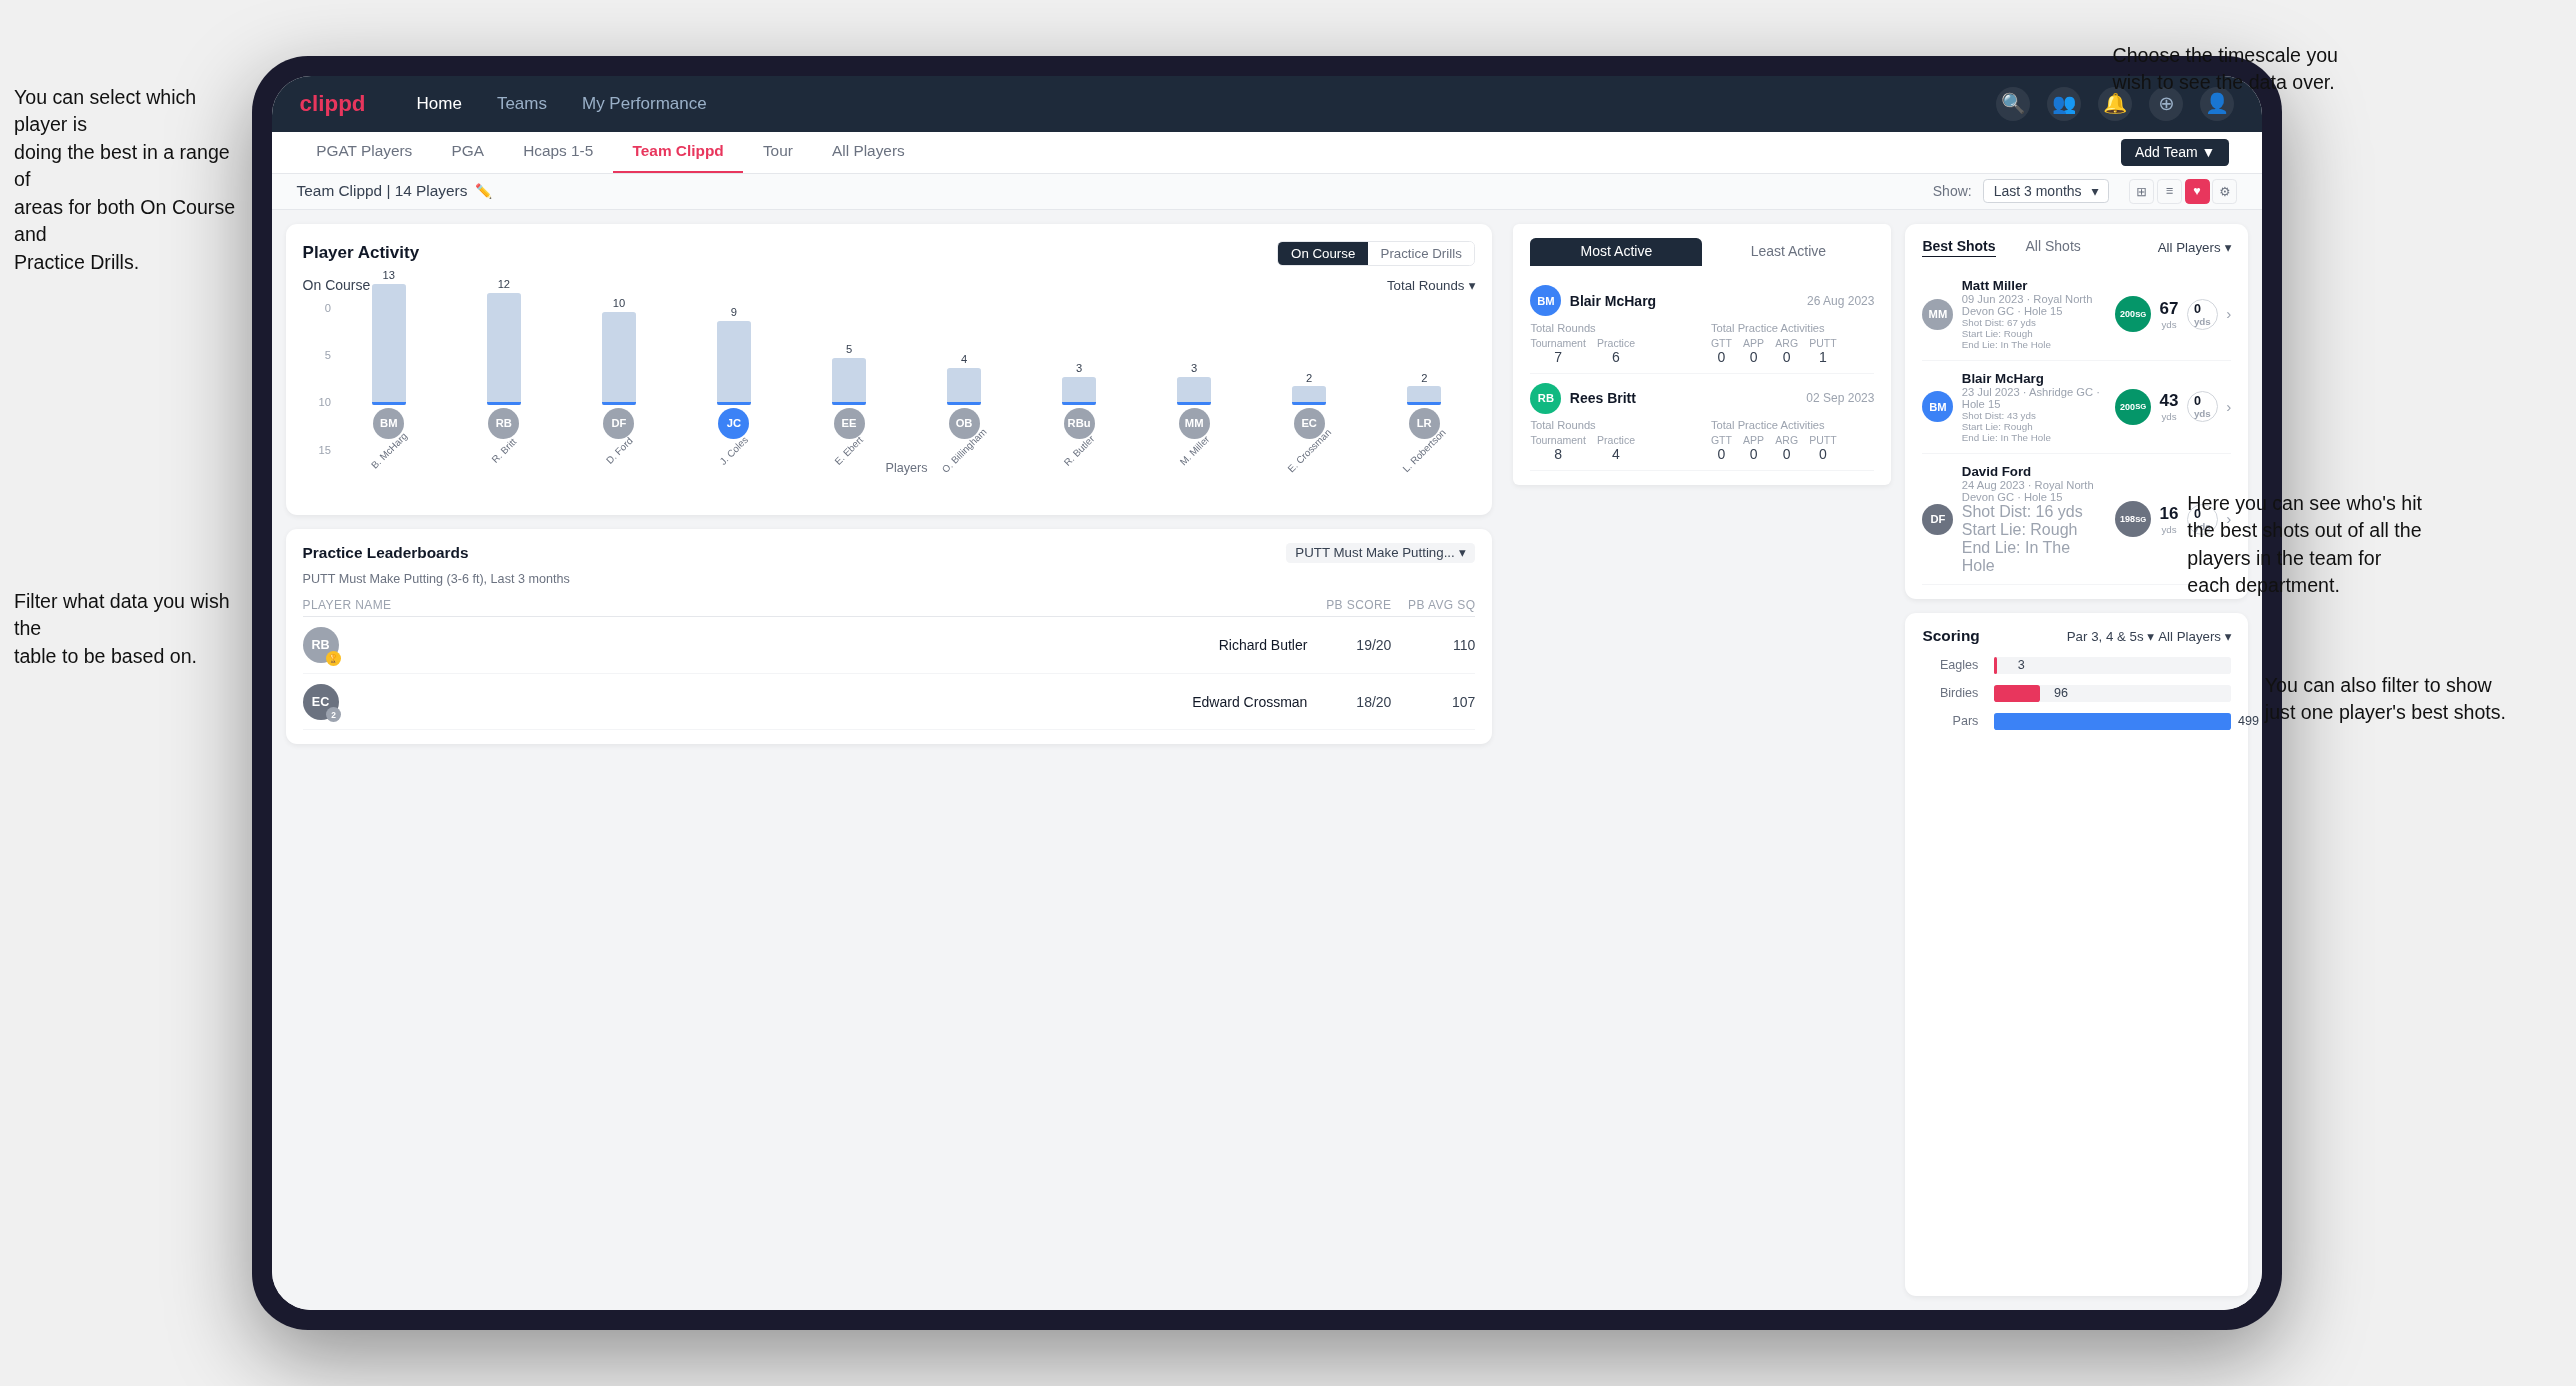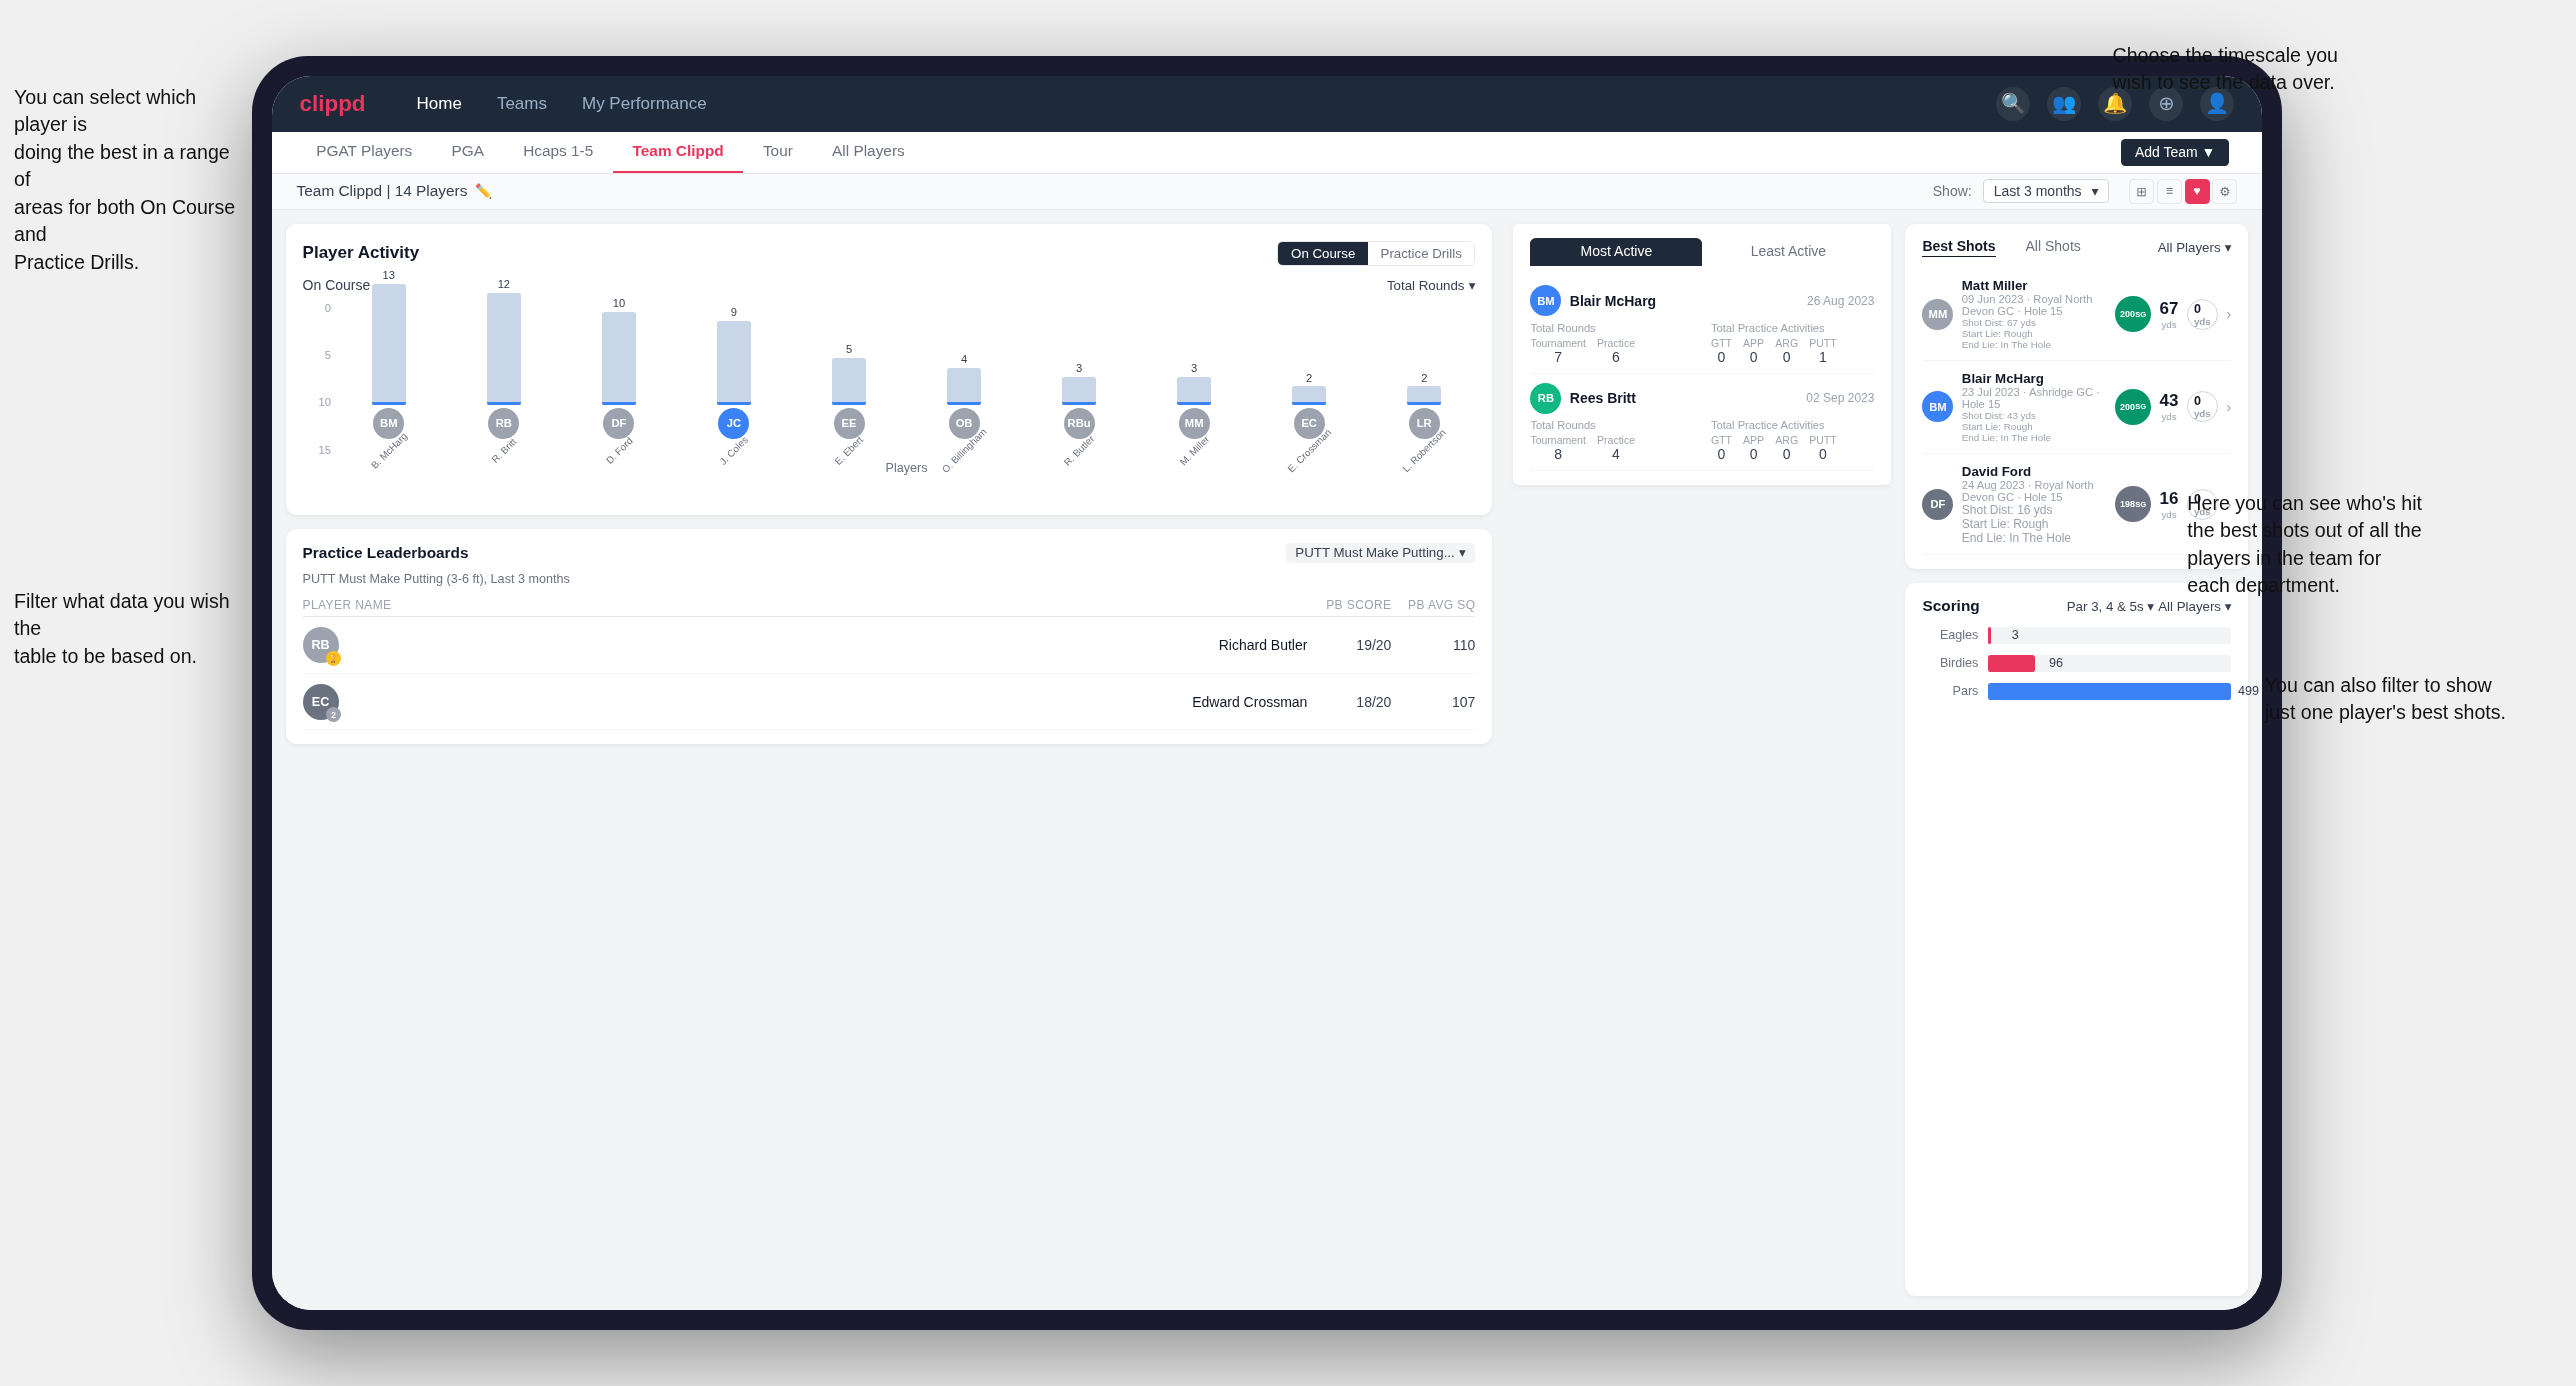--- a/index.html
+++ b/index.html
@@ -757,21 +757,21 @@
       cursor: pointer;
     }
     .horizontal-bar-container {
       display: flex;
       flex-direction: column;
       gap: 11.2px;
     }
     .h-bar-row {
       display: flex;
       align-items: center;
-      gap: 10px;
+      gap: 16px;
     }
     .h-bar-label {
       width: 56px;
       font-size: 12.6px;
       color: #6b7280;
       text-align: right;
     }
     .h-bar-track {
       flex: 1;
       height: 17px;
@@ -1181,21 +1181,21 @@
             <span class="chevron-right">›</span>
           </div>
 
           <div class="shot-row">
             <div class="shot-avatar" style="background:#6b7280;">DF</div>
             <div class="shot-player-info">
               <div class="shot-player-name">David Ford</div>
               <div class="shot-details">
                 <span>24 Aug 2023</span> · <span>Royal North Devon GC</span> · <span>Hole 15</span>
               </div>
-              <div style="font-size:12px;color:#9ca3af;">
+              <div style="font-size:16px;color:#9ca3af;">
                 <div>Shot Dist: 16 yds</div>
                 <div>Start Lie: Rough</div>
                 <div>End Lie: In The Hole</div>
               </div>
             </div>
             <div class="shot-badge" style="background:#6b7280;">
               <div style="font-size:9px;font-weight:700;">198</div>
               <div style="font-size:7.7px;">SG</div>
             </div>
             <div class="shot-dist-badge">

